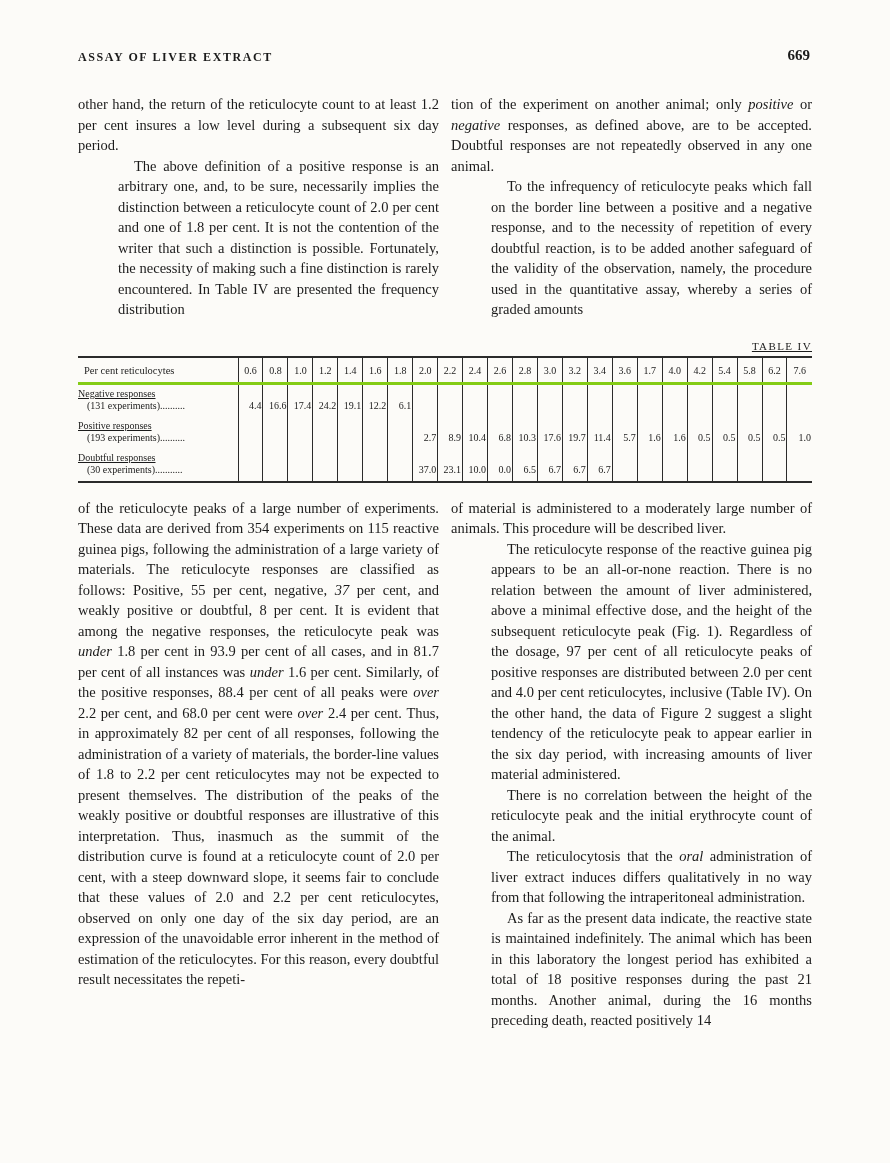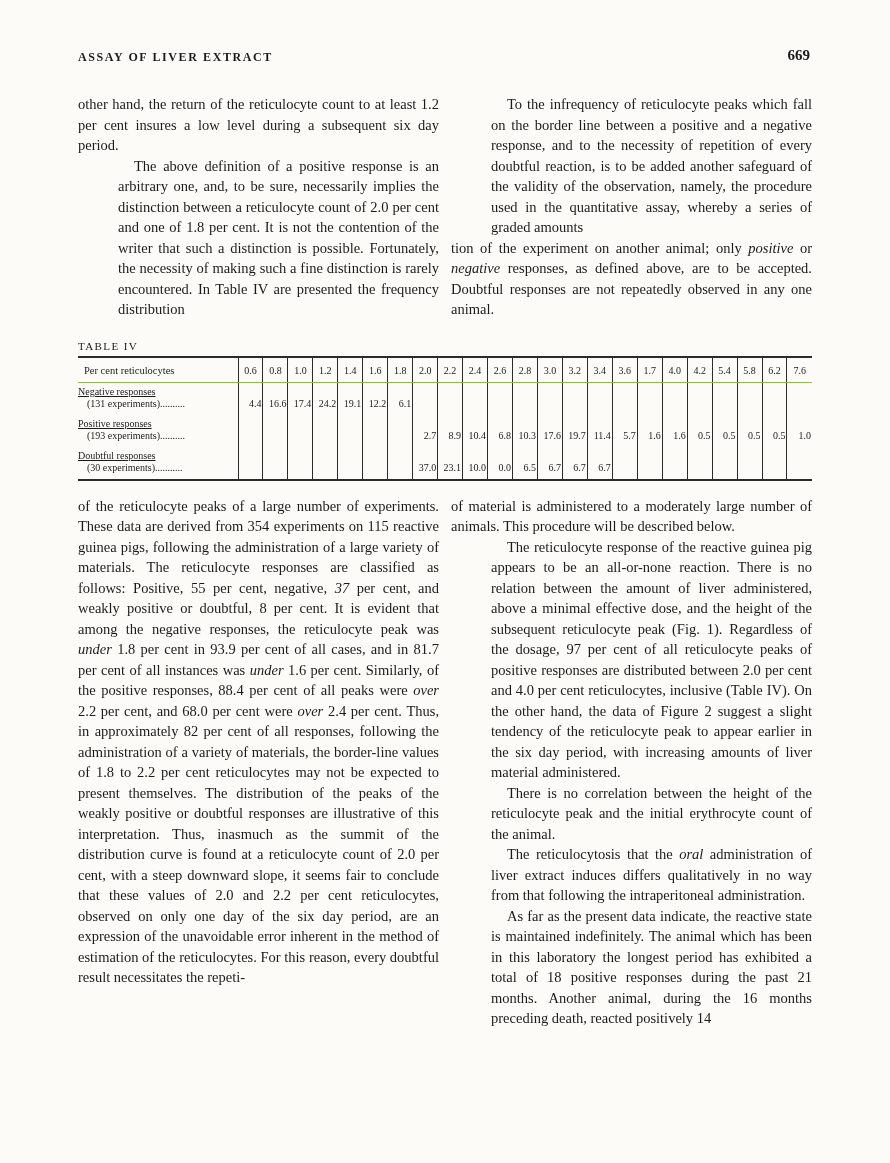--- a/index.html
+++ b/index.html
@@ -14,30 +14,30 @@
     position:absolute;left:0;right:0;text-align:left;
     font-size:12px;font-weight:bold;letter-spacing:1.6px;
   }
   .rh-page{position:absolute;right:2px;top:-3px;font-size:15px;font-weight:bold;margin-left:20px;}
   .two-col{display:flex;gap:12px;}
   .col{flex:1;font-size:14.5px;line-height:20.5px;min-width:0;}
   .para{margin:0;text-align:justify;}
   .para.indent{text-indent:16px;margin-left:40px;}
 
   .table-block{margin-top:20px;margin-bottom:15px;}
-  .table-label{text-align:left;font-size:11px;letter-spacing:1.4px;margin-bottom:4px;}
+  .table-label{text-align:right;font-size:11px;letter-spacing:1.4px;margin-bottom:4px;text-decoration:underline;}
   .table-caption{text-align:center;font-style:italic;font-size:13.5px;margin-bottom:13px;}
   table{
     width:100%;border-collapse:collapse;table-layout:fixed;
     border-top:2px solid #2b2b2b;border-bottom:2.5px solid #2b2b2b;
   }
   col.label-col{width:160px;}
   thead th{
     font-weight:normal;font-size:10px;
-    border-bottom:1px solid #84cc16;
+    border-bottom:3px solid #84cc16;
     padding:7px 0 6px 0;text-align:center;vertical-align:middle;
   }
   thead th.lbl-head{text-align:left;padding-left:6px;font-size:10.5px;}
   thead th.num-head{border-left:1px solid #2b2b2b;}
   td.lbl{vertical-align:bottom;padding:3px 0 4px 0;font-size:10px;line-height:12.5px;}
   td.lbl .lbl1{white-space:nowrap;overflow:hidden;text-decoration:underline;}
   td.lbl .lbl2{padding-left:9px;white-space:nowrap;overflow:hidden;}
   td.val{
     vertical-align:bottom;text-align:right;
     font-size:10px;line-height:12.5px;
@@ -53,22 +53,22 @@
   <span class="rh-title">ASSAY OF LIVER EXTRACT</span>
   <span class="rh-page">669</span>
 </div>
 
 <div class="two-col">
   <div class="col">
       <p class="para">other hand, the return of the reticulocyte count to at least 1.2 per cent insures a low level during a subsequent six day period.</p>
       <p class="para indent">The above definition of a positive response is an arbitrary one, and, to be sure, necessarily implies the distinction between a reticulocyte count of 2.0 per cent and one of 1.8 per cent. It is not the contention of the writer that such a distinction is possible. Fortunately, the necessity of making such a fine distinction is rarely encountered. In Table IV are presented the frequency distribution</p>
     </div>
   <div class="col">
+      <p class="para">tion of the experiment on another animal; only <i>positive</i> or <i>negative</i> responses, as defined above, are to be accepted. Doubtful responses are not repeatedly observed in any one animal.</p>
       <p class="para indent">To the infrequency of reticulocyte peaks which fall on the border line between a positive and a negative response, and to the necessity of repetition of every doubtful reaction, is to be added another safeguard of the validity of the observation, namely, the procedure used in the quantitative assay, whereby a series of graded amounts</p>
-      <p class="para">tion of the experiment on another animal; only <i>positive</i> or <i>negative</i> responses, as defined above, are to be accepted. Doubtful responses are not repeatedly observed in any one animal.</p>
     </div>
 </div>
 
 <div class="table-block">
   <div class="table-label">TABLE IV</div>
   <table id="freq-table">
     <colgroup id="freq-cols">
         <col class="label-col">
         <col>
         <col>
@@ -212,19 +212,19 @@
         </tr>
       </tbody>
   </table>
 </div>
 
 <div class="two-col">
   <div class="col">
       <p class="para">of the reticulocyte peaks of a large number of experiments. These data are derived from 354 experiments on 115 reactive guinea pigs, following the administration of a large variety of materials. The reticulocyte responses are classified as follows: Positive, 55 per cent, negative, <i>37</i> per cent, and weakly positive or doubtful, 8 per cent. It is evident that among the negative responses, the reticulocyte peak was <i>under</i> 1.8 per cent in 93.9 per cent of all cases, and in 81.7 per cent of all instances was <i>under</i> 1.6 per cent. Similarly, of the positive responses, 88.4 per cent of all peaks were <i>over</i> 2.2 per cent, and 68.0 per cent were <i>over</i> 2.4 per cent. Thus, in approximately 82 per cent of all responses, following the administration of a variety of materials, the border-line values of 1.8 to 2.2 per cent reticulocytes may not be expected to present themselves. The distribution of the peaks of the weakly positive or doubtful responses are illustrative of this interpretation. Thus, inasmuch as the summit of the distribution curve is found at a reticulocyte count of 2.0 per cent, with a steep downward slope, it seems fair to conclude that these values of 2.0 and 2.2 per cent reticulocytes, observed on only one day of the six day period, are an expression of the unavoidable error inherent in the method of estimation of the reticulocytes. For this reason, every doubtful result necessitates the repeti-</p>
     </div>
   <div class="col">
-      <p class="para">of material is administered to a moderately large number of animals. This procedure will be described below.</p>
+      <p class="para">of material is administered to a moderately large number of animals. This procedure will be described liver.</p>
       <p class="para indent">The reticulocyte response of the reactive guinea pig appears to be an all-or-none reaction. There is no relation between the amount of liver administered, above a minimal effective dose, and the height of the subsequent reticulocyte peak (Fig. 1). Regardless of the dosage, 97 per cent of all reticulocyte peaks of positive responses are distributed between 2.0 per cent and 4.0 per cent reticulocytes, inclusive (Table IV). On the other hand, the data of Figure 2 suggest a slight tendency of the reticulocyte peak to appear earlier in the six day period, with increasing amounts of liver material administered.</p>
       <p class="para indent">There is no correlation between the height of the reticulocyte peak and the initial erythrocyte count of the animal.</p>
       <p class="para indent">The reticulocytosis that the <i>oral</i> administration of liver extract induces differs qualitatively in no way from that following the intraperitoneal administration.</p>
       <p class="para indent">As far as the present data indicate, the reactive state is maintained indefinitely. The animal which has been in this laboratory the longest period has exhibited a total of 18 positive responses during the past 21 months. Another animal, during the 16 months preceding death, reacted positively 14</p>
     </div>
 </div>
 
 </body></html>

